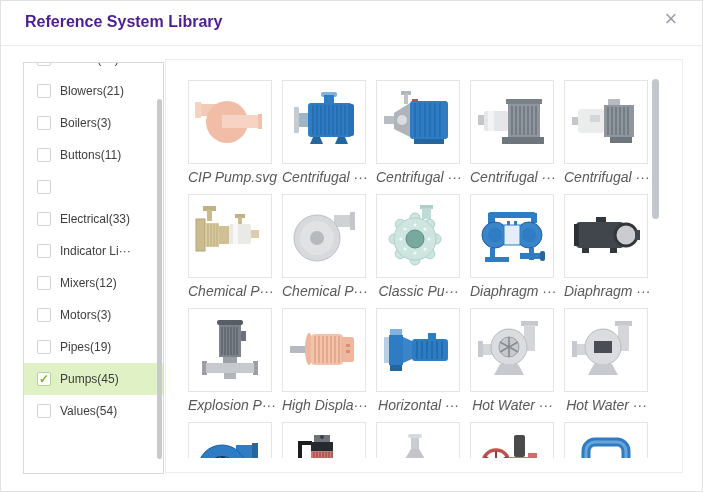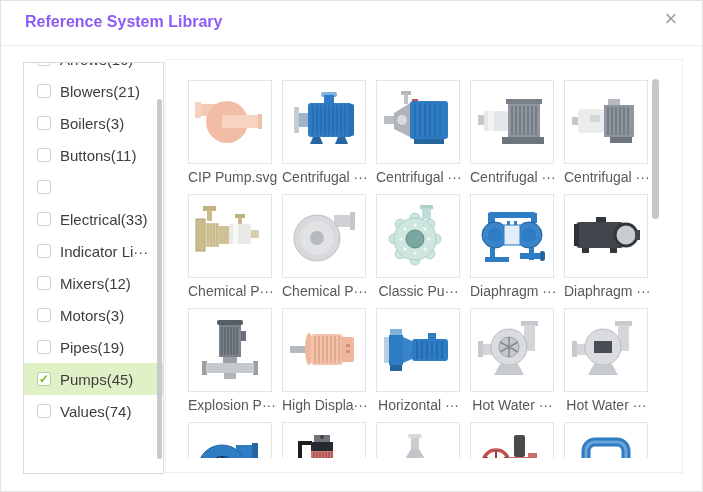--- a/index.html
+++ b/index.html
@@ -1,37 +1,37 @@
 <!DOCTYPE html>
 <html><head>
 <meta charset="utf-8">
 <style>
   html,body{margin:0;padding:0;background:#fff;}
   body{font-family:"Liberation Sans",sans-serif;-webkit-font-smoothing:antialiased;}
   .dialog{position:relative;width:701px;height:490px;background:#fff;border:1px solid #e2e2e2;overflow:hidden;}
   
   .hdr{position:absolute;left:0;top:0;width:100%;height:45px;border-bottom:1px solid #ededed;box-sizing:border-box;}
-  .hdr-title{position:absolute;left:24px;top:12px;font-size:16px;font-weight:600;color:#8b5cf6;}
+  .hdr-title{position:absolute;left:24px;top:12px;font-size:16px;font-weight:600;color:#4c1d95;}
   .hdr-close{position:absolute;right:18px;top:5px;width:26px;height:26px;line-height:26px;text-align:center;
     font-size:22px;color:#9aa0a6;cursor:pointer;user-select:none;}
   
   .sidebar{position:absolute;left:22px;top:61px;width:141px;height:412px;border:1px solid #d9d9d9;
     box-sizing:border-box;background:#fff;overflow:hidden;}
   .cat-list{margin-top:-20px;}
   .cat-row{height:32px;display:flex;align-items:center;padding-left:13px;cursor:pointer;}
   .cat-row.checked{background:#e0f1c5;}
   .cbox{width:14px;height:14px;border:1px solid #d4d4d4;border-radius:2px;background:#fff;box-sizing:border-box;
     margin-right:9px;flex:0 0 auto;display:flex;align-items:center;justify-content:center;
     font-size:12px;font-weight:bold;color:transparent;line-height:1;}
   .checked .cbox{border-color:#b9cf9a;color:#72b722;}
-  .cat-label{font-size:15px;color:#3d3d3d;white-space:nowrap;}
+  .cat-label{font-size:12px;color:#3d3d3d;white-space:nowrap;}
   .side-scroll{position:absolute;right:1px;top:36px;width:5px;height:360px;border-radius:3px;background:#c7cacd;}
   
   .panel{position:absolute;left:164px;top:58px;width:518px;height:414px;border:1px solid #eceef0;
-    box-sizing:border-box;background:#fff;}
+    box-sizing:border-box;background:#fff;font-style:italic;}
   .viewport{position:absolute;left:0;top:0;width:100%;height:398px;overflow:hidden;}
   .tiles{display:flex;flex-wrap:wrap;column-gap:9px;row-gap:7px;padding:20px 0 0 22px;width:480px;}
   .tile{width:85px;cursor:pointer;}
   .thumb{width:84px;height:84px;border:1px solid #e4e4e4;box-sizing:border-box;background:#fff;
     display:flex;align-items:center;justify-content:center;}
   .thumb svg{display:block;}
   .tlabel{margin-top:5px;height:18px;font-size:14px;color:#58595b;text-align:center;white-space:nowrap;overflow:visible;}
   .grid-scroll{position:absolute;left:486px;top:19px;width:7px;height:140px;border-radius:4px;background:#c3c7cb;}
 </style>
 </head>
@@ -84,21 +84,21 @@
       <div class="cat-row">
         <span class="cbox"></span>
         <span class="cat-label">Pipes(19)</span>
       </div>
       <div class="cat-row checked">
         <span class="cbox">✓</span>
         <span class="cat-label">Pumps(45)</span>
       </div>
       <div class="cat-row">
         <span class="cbox"></span>
-        <span class="cat-label">Values(74)</span>
+        <span class="cat-label">Values(54)</span>
       </div>
     </div>
     <div class="side-scroll"></div>
   </div>
 
   <div class="panel">
     <div class="viewport">
       <div class="tiles">
 
         <div class="tile">

